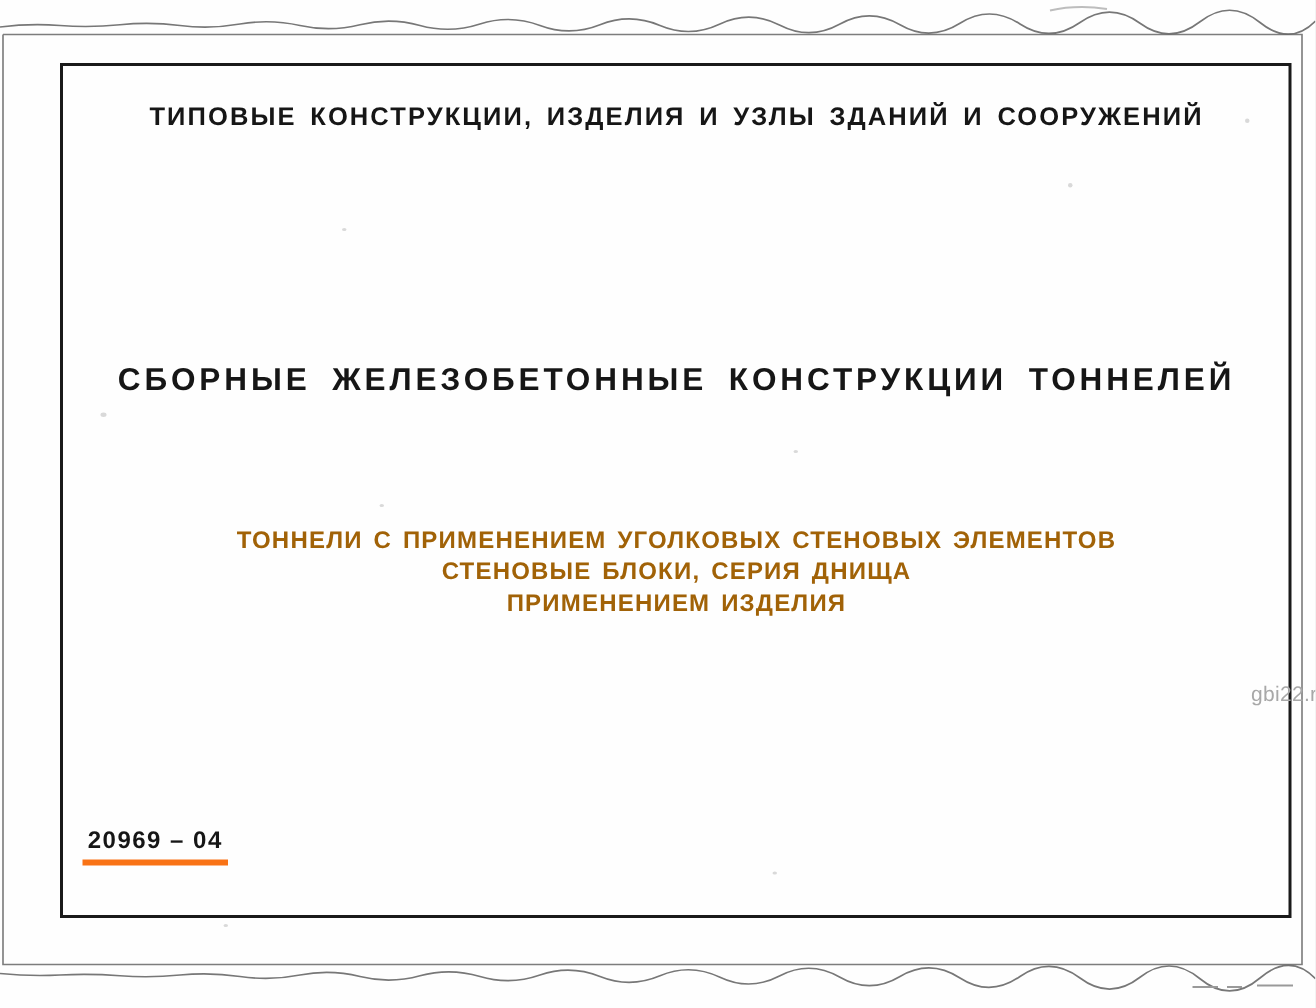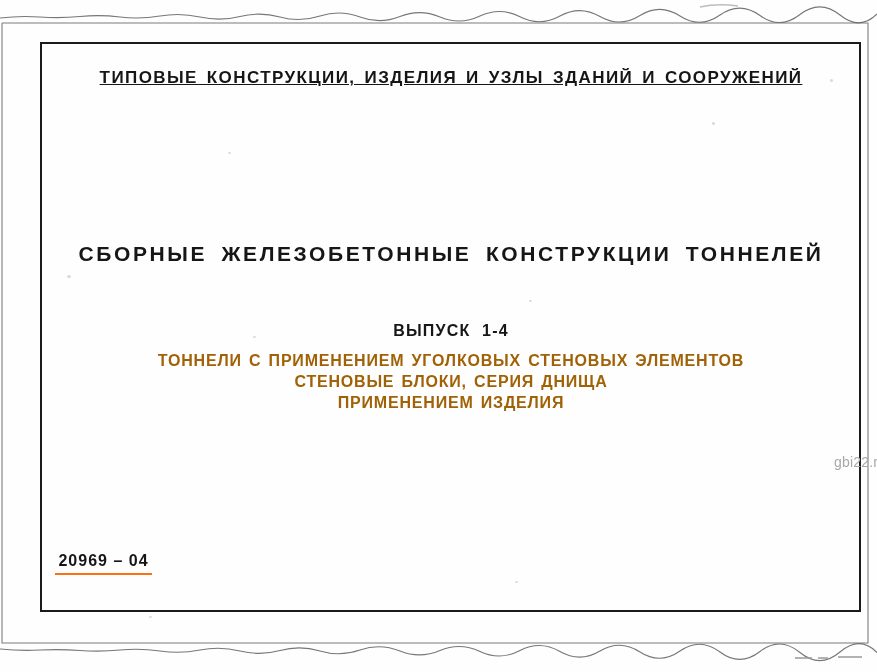--- a/index.html
+++ b/index.html
@@ -39,21 +39,20 @@
     left: 0; right: 0;
     font-weight: 700;
     white-space: nowrap;
     color: #161616;
   }
   .header-line {
     top: 24px;
     font-size: 17px;
     letter-spacing: 1.4px;
     word-spacing: 3px;
-    text-decoration: underline;
   }
   .series-line {
     top: 84px;
     font-size: 23px;
     letter-spacing: 2px;
     word-spacing: 6px;
   }
   .title-line {
     top: 182px;
     font-size: 21px;
@@ -80,21 +79,21 @@
   }
   .doc-number {
     position: absolute;
     left: 55px;
     top: 552px;
     width: 97px;
     text-align: center;
     font-weight: 700;
     font-size: 16px;
     letter-spacing: 1px;
-    border-bottom: 2px solid #f97316;
+    border-bottom: 4px solid #f97316;
     padding-bottom: 3px;
     white-space: nowrap;
     color: #161616;
   }
   .watermark {
     position: absolute;
     left: 834px;
     top: 454px;
     font-size: 14px;
     font-weight: 400;
@@ -127,21 +126,20 @@
   </svg>
 
   <div class="frame"></div>
 
   <div class="content">
     <div class="txt header-line">ТИПОВЫЕ КОНСТРУКЦИИ, ИЗДЕЛИЯ И УЗЛЫ ЗДАНИЙ И СООРУЖЕНИЙ</div>
 
 
     <div class="txt title-line">СБОРНЫЕ ЖЕЛЕЗОБЕТОННЫЕ КОНСТРУКЦИИ ТОННЕЛЕЙ</div>
 
-    <div class="txt issue-line">ВЫПУСК 1-4</div>
 
     <div class="subtitle-block">
       <div>ТОННЕЛИ С ПРИМЕНЕНИЕМ УГОЛКОВЫХ СТЕНОВЫХ ЭЛЕМЕНТОВ</div>
       <div>СТЕНОВЫЕ БЛОКИ, СЕРИЯ ДНИЩА</div>
       <div>ПРИМЕНЕНИЕМ ИЗДЕЛИЯ</div>
     </div>
   </div>
 
   <div class="doc-number">20969 – 04</div>
 

